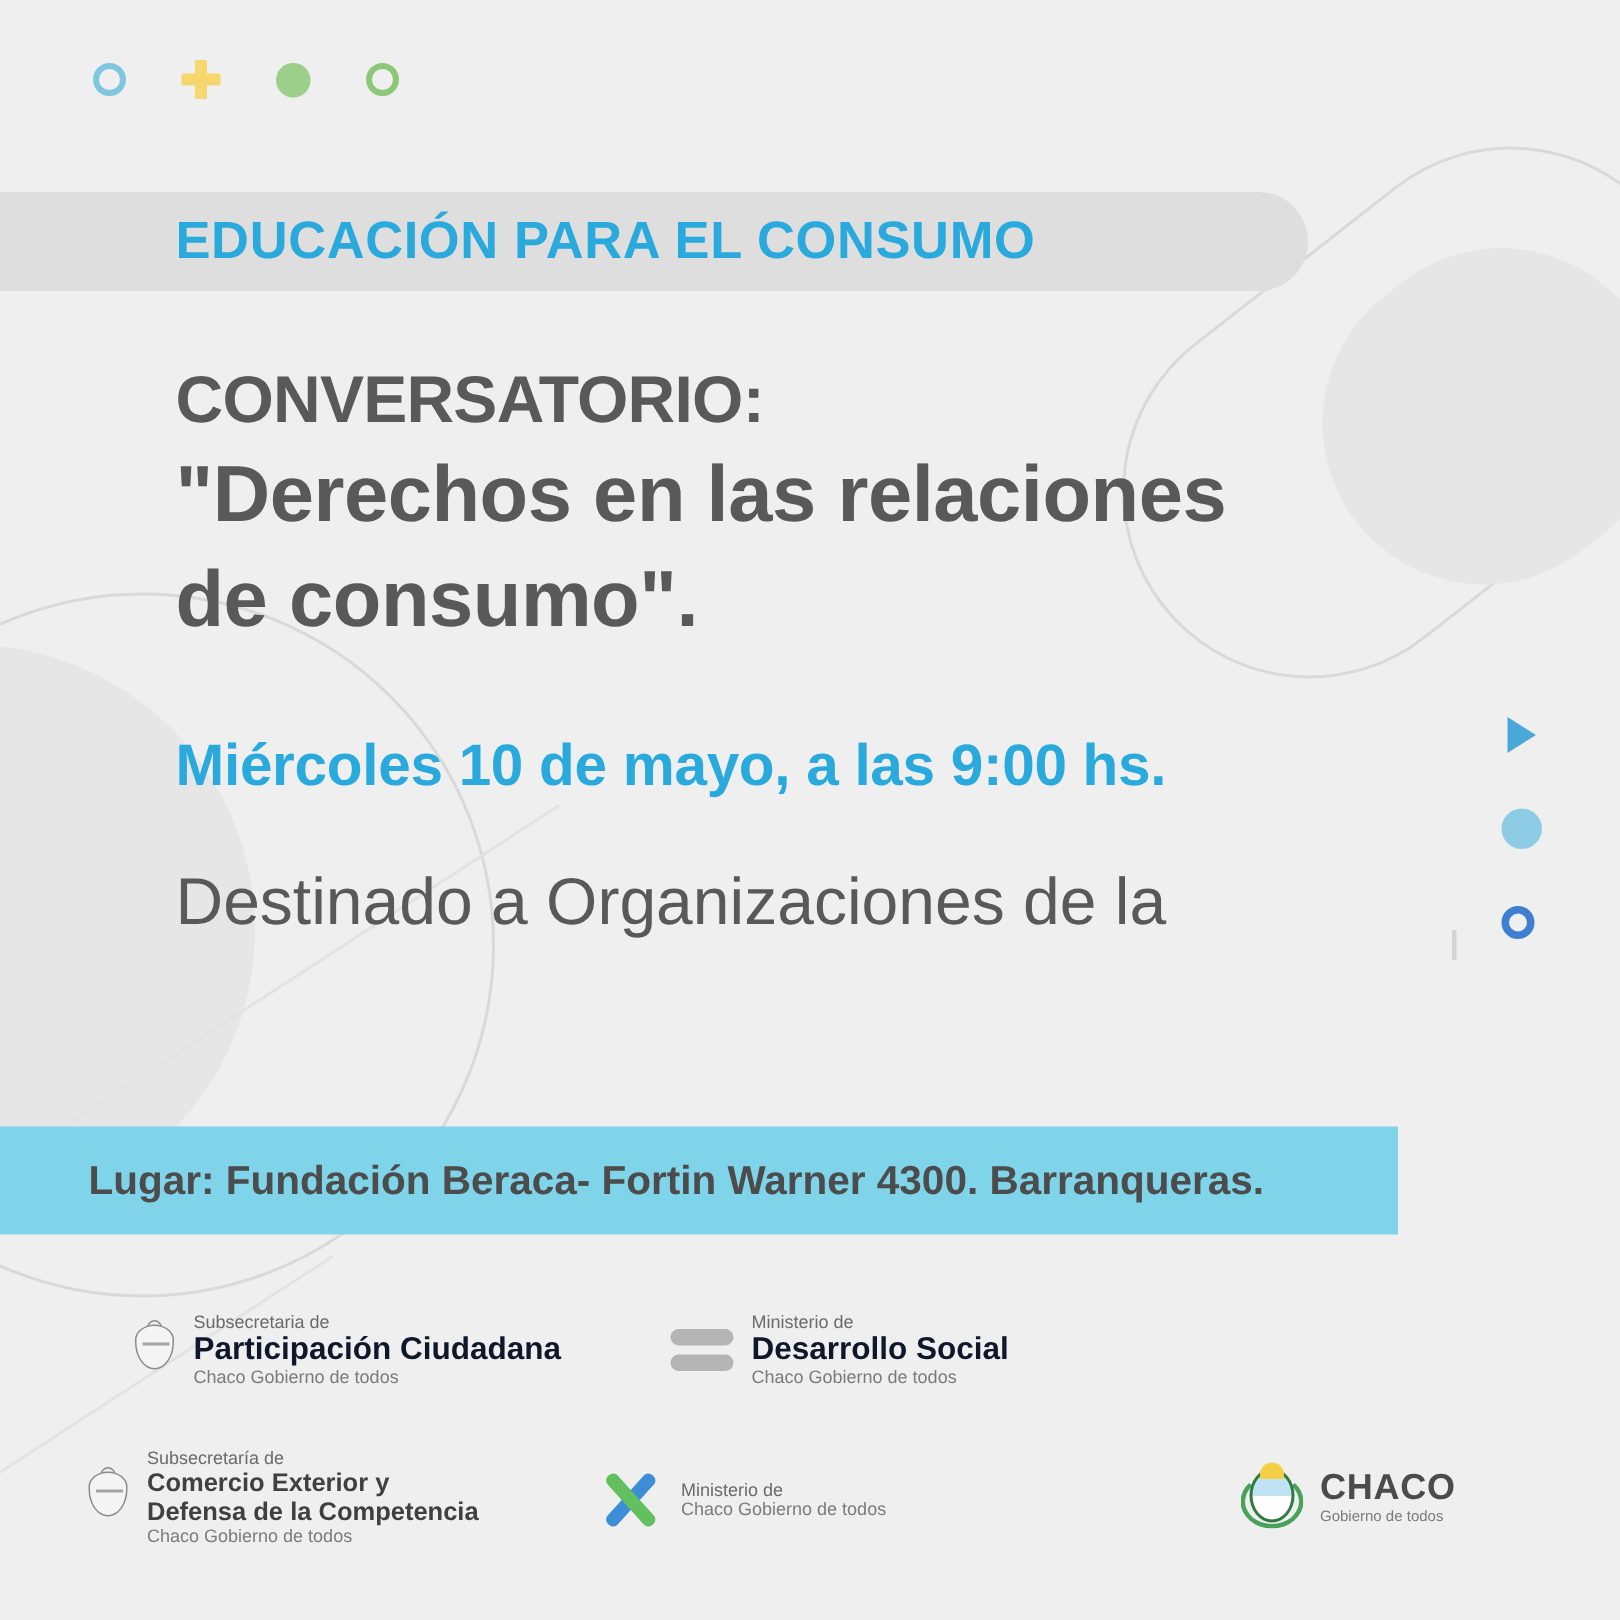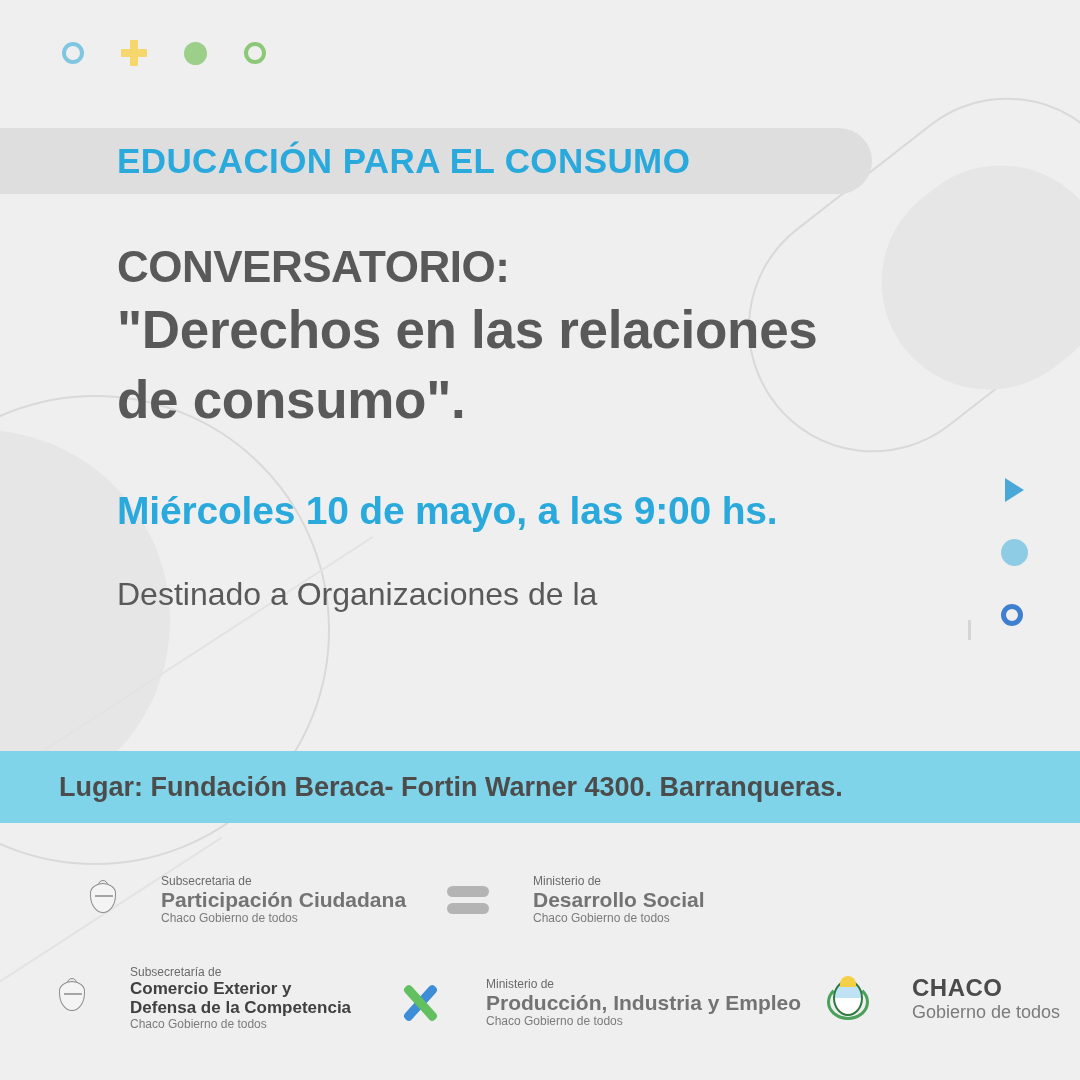--- a/index.html
+++ b/index.html
@@ -152,48 +152,48 @@
   }
   .date-line {
     color: #29a9dc;
     font-size: 39px;
     font-weight: bold;
     margin-top: 58px;
     letter-spacing: -0.2px;
   }
   .audience {
     color: #595959;
-    font-size: 32px;
+    font-size: 44px;
     line-height: 1.22;
     margin-top: 42px;
   }
 
   
   .place-band {
     position: absolute;
     left: 0; top: 751px;
-    width: 1080px; height: 72px;
+    width: 932px; height: 72px;
     background: #7fd4ea;
     display: flex; align-items: center;
     z-index: 4;
   }
   .place-text {
     margin-left: 59px;
     color: #4c4c4c;
     font-size: 27px;
     font-weight: bold;
   }
 
   
   .footer { position: absolute; left: 0; top: 823px; width: 1080px; height: 257px; z-index: 4; }
 
-  .logo { position: absolute; display: flex; align-items: center; gap: 32px; }
+  .logo { position: absolute; display: flex; align-items: center; }
   .logo-txt { line-height: 1.12; color: #4d4d4d; }
   .t-small { font-size: 12px; color: #6a6a6a; }
-  .t-big { font-size: 21px; font-weight: bold; color: #737373; }
+  .t-big { font-size: 21px; font-weight: bold; color: #0f172a; }
   .t-mid { font-size: 17px; font-weight: bold; color: #404040; }
   .t-tag { font-size: 12px; color: #7b7b7b; }
 
   
   .crest {
     width: 34px; height: 40px; margin-right: 9px;
     position: relative; flex: none;
   }
   .crest .sh {
     position: absolute; left: 4px; top: 3px;
@@ -248,21 +248,21 @@
   .seal .laurel {
     position: absolute; left: 1px; top: 8px;
     width: 42px; height: 36px;
     border: 3px solid #3c8c4b; border-top-color: transparent;
     border-radius: 50%;
   }
   .seal-chaco .oval { background: linear-gradient(#bfe3f4 0 50%, #ffffff 50% 100%); }
   .seal-chaco .laurel { border-color: #49a15c; border-top-color: transparent; }
 
   .chaco-name { font-size: 24px; font-weight: bold; color: #4b4b4b; letter-spacing: 0.5px; }
-  .chaco-tag { font-size: 18px; color: #7b7b7b; }
+  .chaco-tag { font-size: 10px; color: #7b7b7b; }
 </style>
 </head>
 <body>
 
 <div class="bg-layer">
   <div class="shape-rounded-outline"></div>
   <div class="shape-rounded-fill"></div>
   <div class="shape-big-circle-left"></div>
   <div class="shape-arc-left"></div>
   <div class="shape-diag-line"></div>
@@ -336,21 +336,20 @@
     </span>
   </div>
 
   <div class="logo" style="left:398px; top:155px;">
     <span class="xico">
         <i></i>
         <i></i>
       </span>
     <span class="logo-txt">
       <div class="t-small">Ministerio de</div>
-      <div class="t-big">Producción, Industria y Empleo</div>
       <div class="t-tag">Chaco Gobierno de todos</div>
     </span>
   </div>
 
   <div class="logo" style="left:826px; top:152px;">
     <span class="seal seal-chaco">
       <span class="laurel"></span>
         <span class="oval"></span>
         <span class="cap"></span>
     </span>

